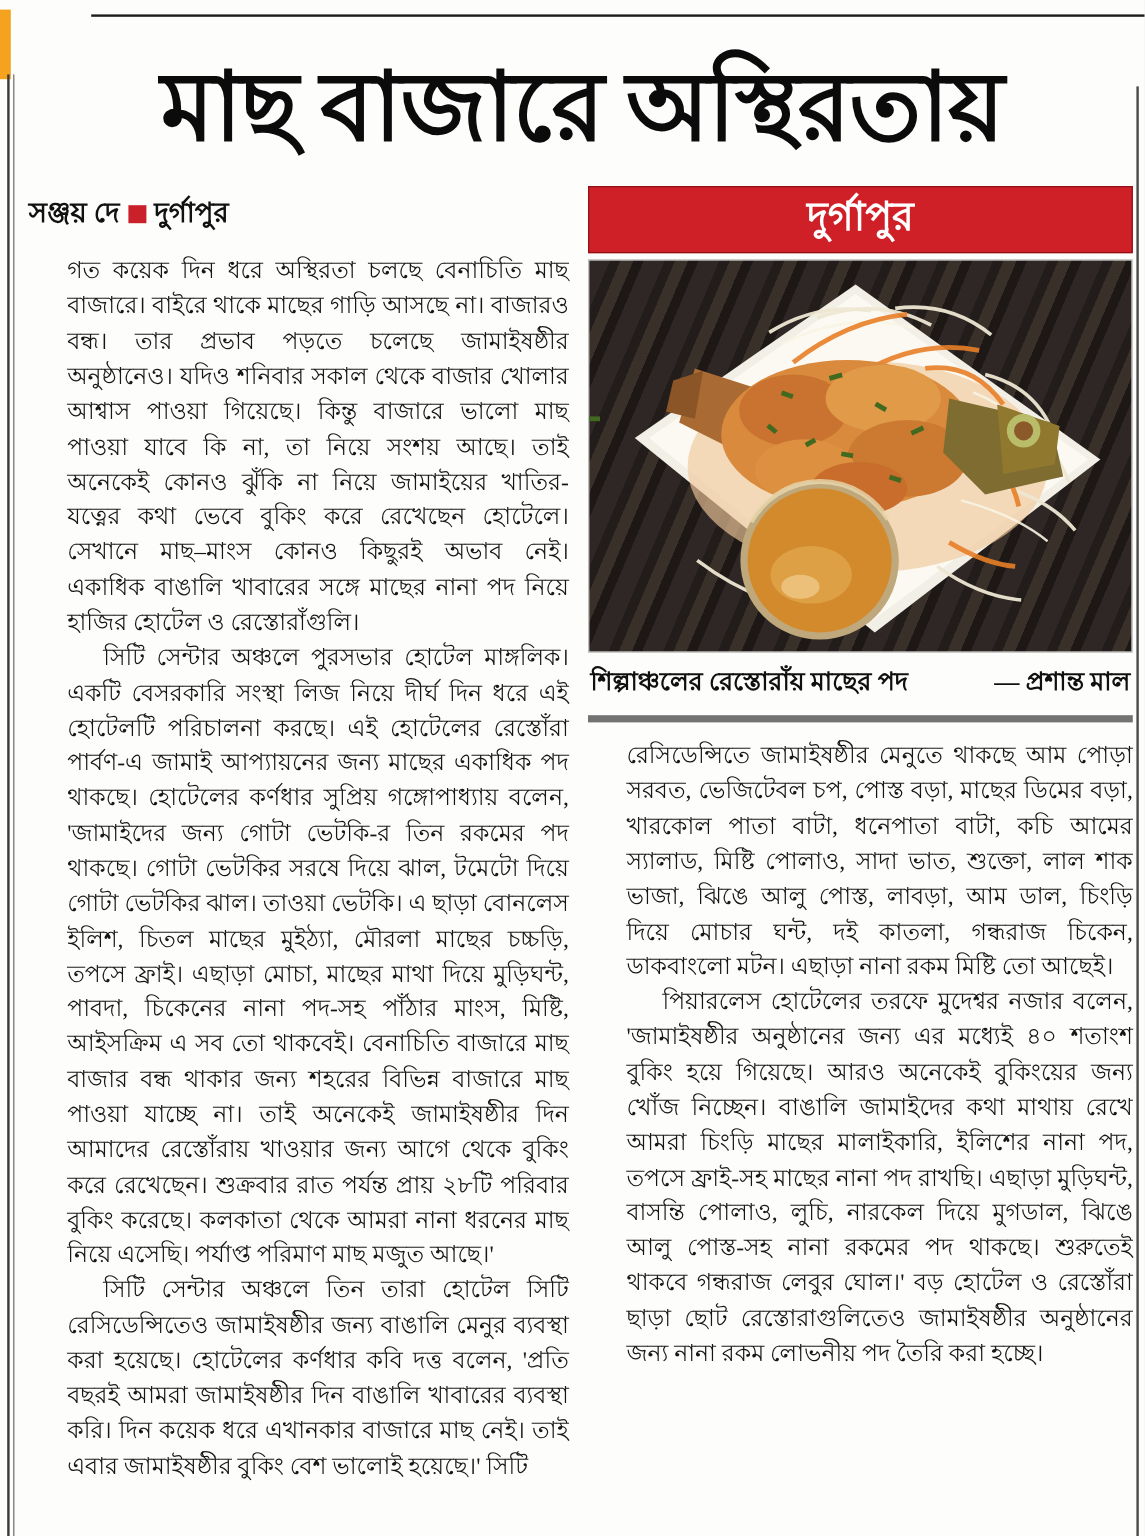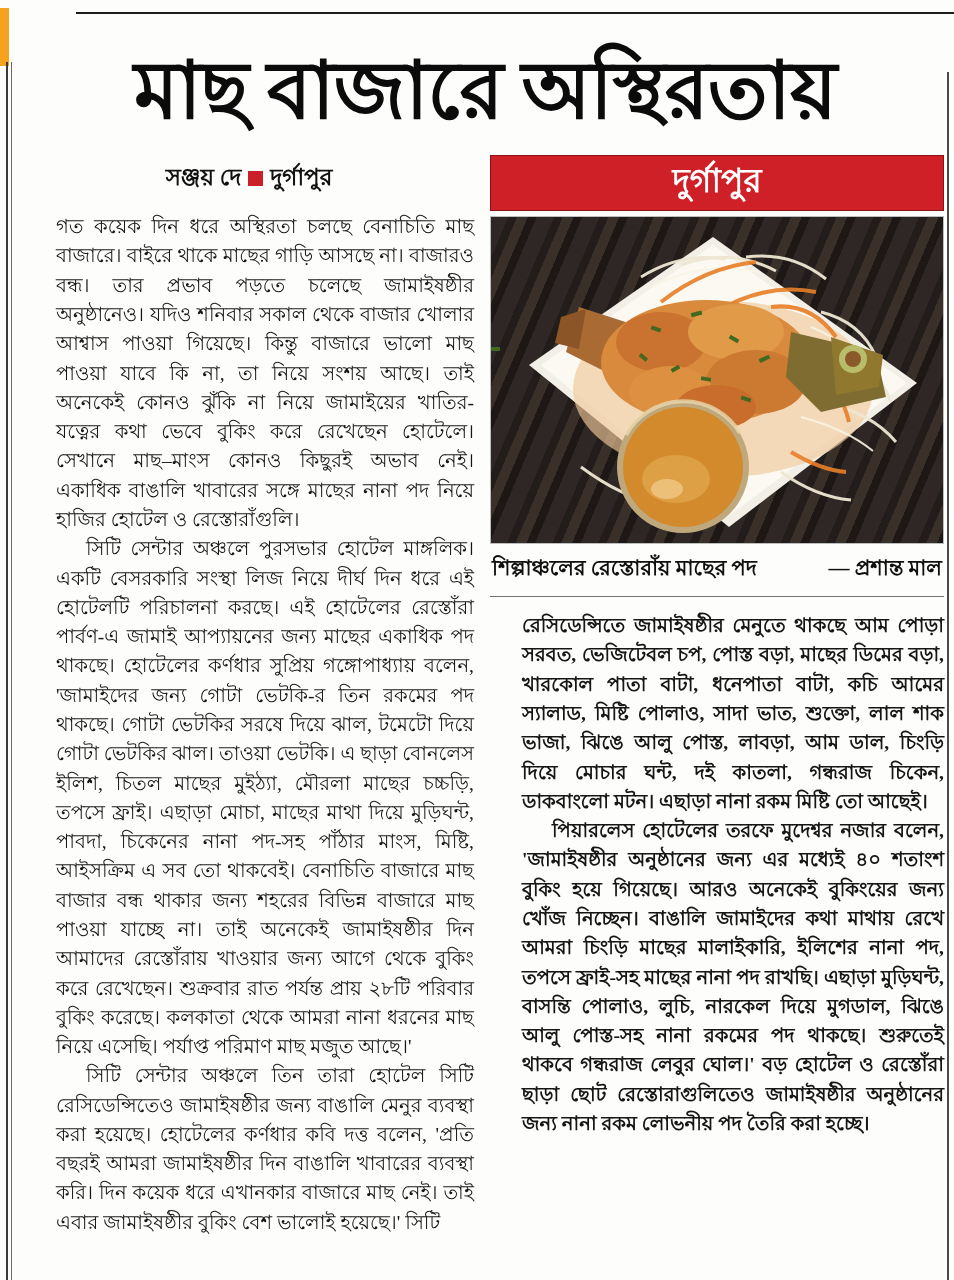--- a/index.html
+++ b/index.html
@@ -31,21 +31,21 @@
     letter-spacing:-1px;
   }
   .headline span { display:block; white-space:nowrap; }
 
   
   .content { display:flex; gap:16px; padding:0 10px 0 24px; margin-top:4px; }
   .col-left  { width:450px; flex:none; }
   .col-right { width:454px; flex:none; }
 
   .byline {
-    text-align:center;
+    text-align:left;
     font-weight:bold;
     font-size:23px;
     margin:4px 0 14px 0;
     color:#111;
   }
   .byline .sq {
     display:inline-block; width:15px; height:15px;
     background:#c9202a; margin:0 7px; vertical-align:-1px;
   }
 
@@ -74,24 +74,24 @@
       repeating-linear-gradient(113deg,
         #2e2725 0 16px, #221c1a 16px 24px,
         #383029 24px 34px, #1d1816 34px 42px);
     position:relative;
   }
   .photo-frame svg { position:absolute; inset:0; }
   .caption-row {
     display:flex; justify-content:space-between; align-items:baseline;
     font-weight:bold; font-size:21px;
     padding:8px 2px 9px 2px;
-    border-bottom:1px solid #737373;
+    border-bottom:6px solid #737373;
     color:#101010;
   }
-  .col-right .body-text { margin-top:14px;font-weight:bold; }
+  .col-right .body-text { margin-top:14px; }
 </style>
 </head>
 <body>
 
 <div class="page">
 
   <div class="corner-mark"></div>
   <div class="left-rule-a"></div>
   <div class="left-rule-b"></div>
   <div class="top-rule"></div>

